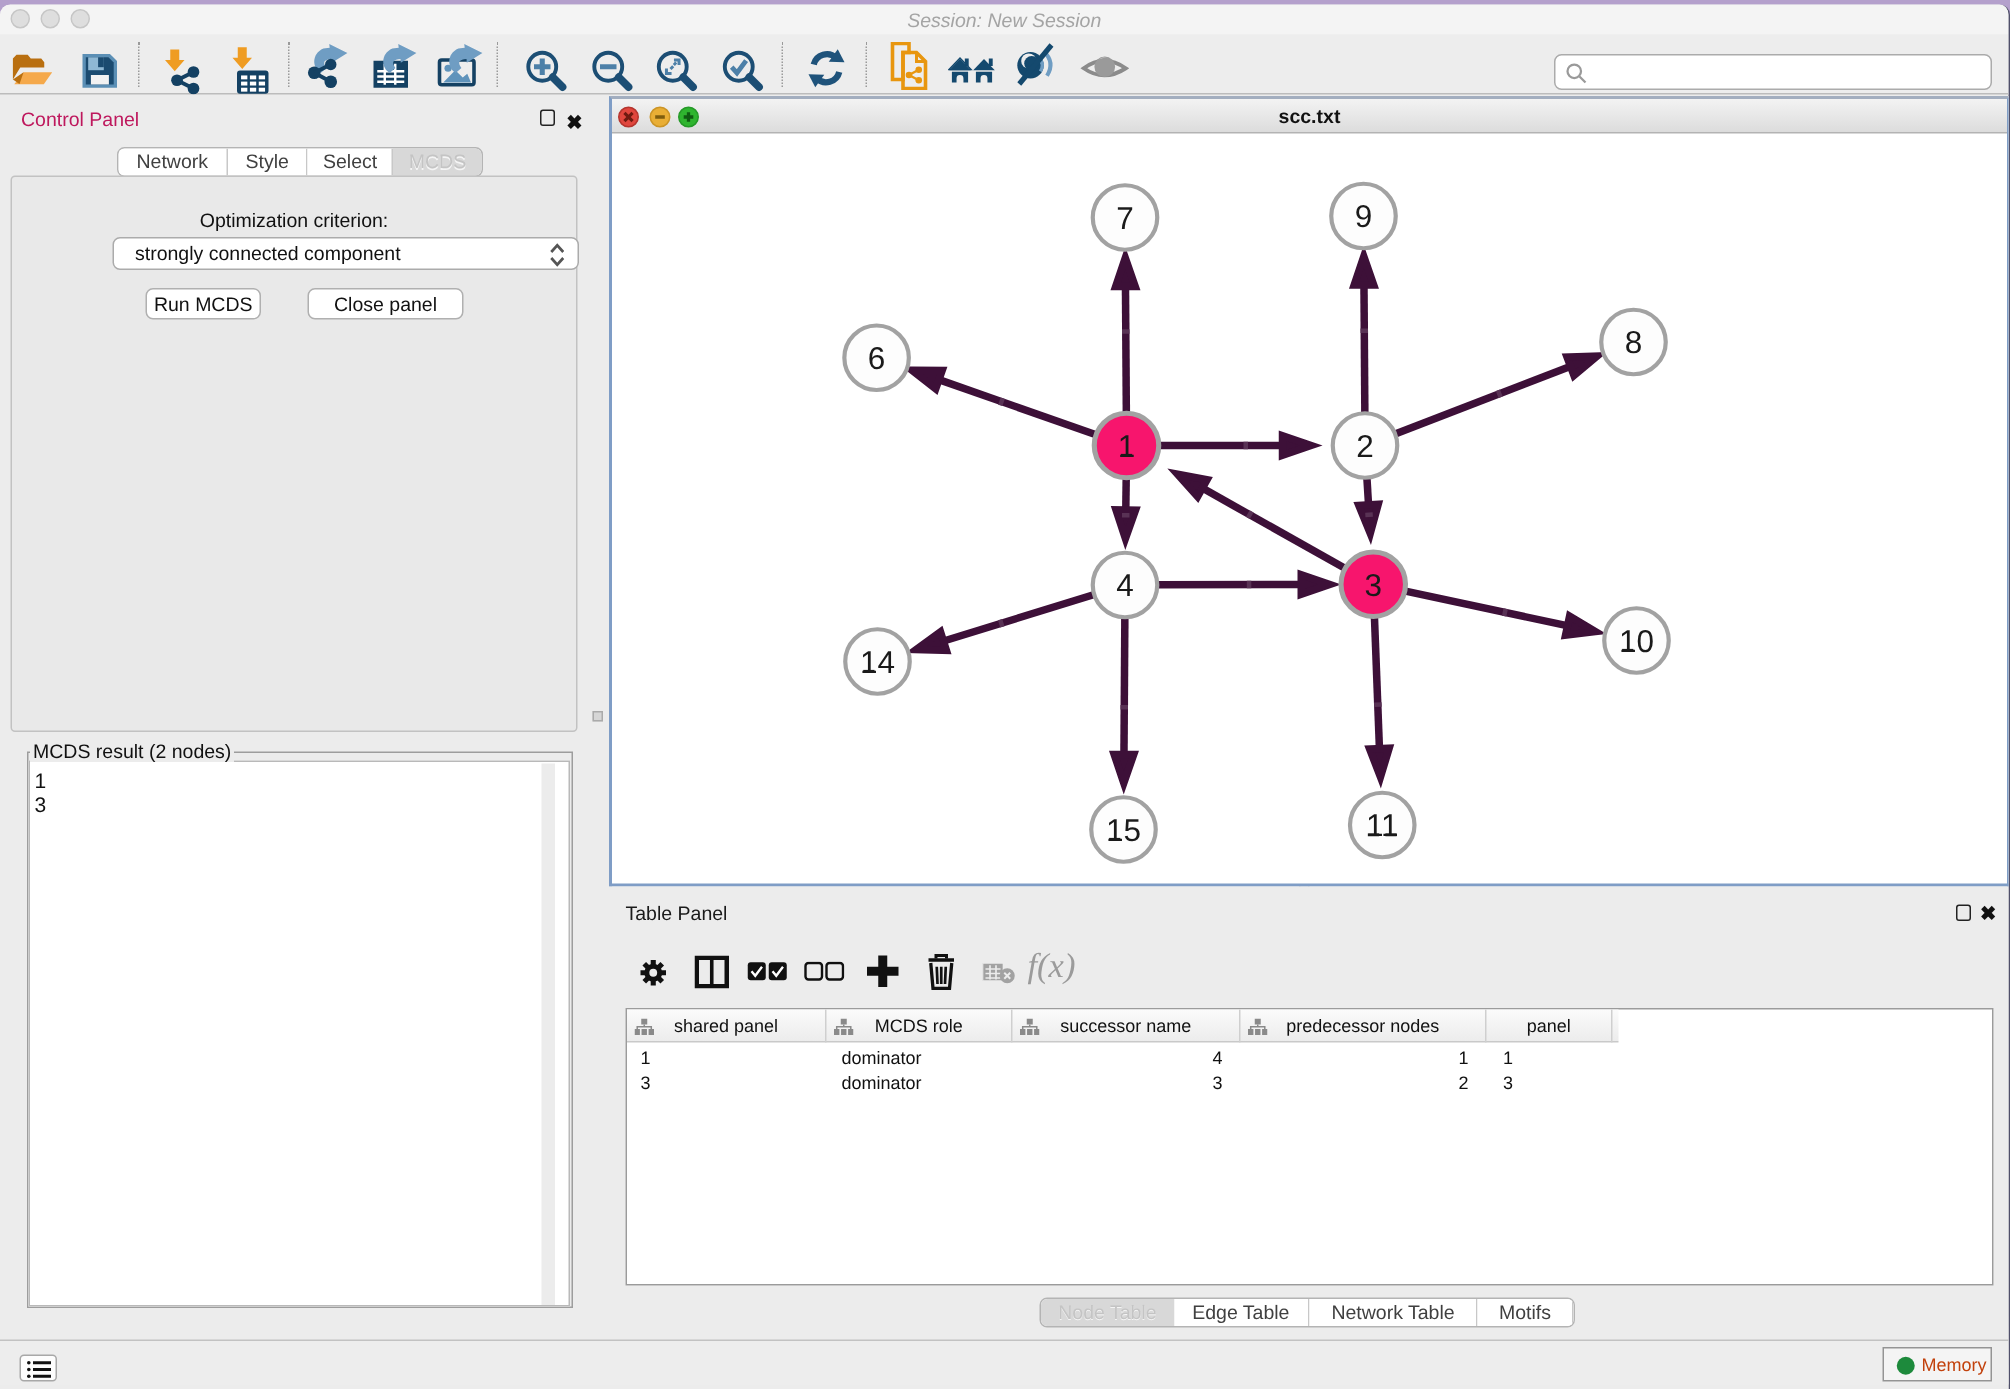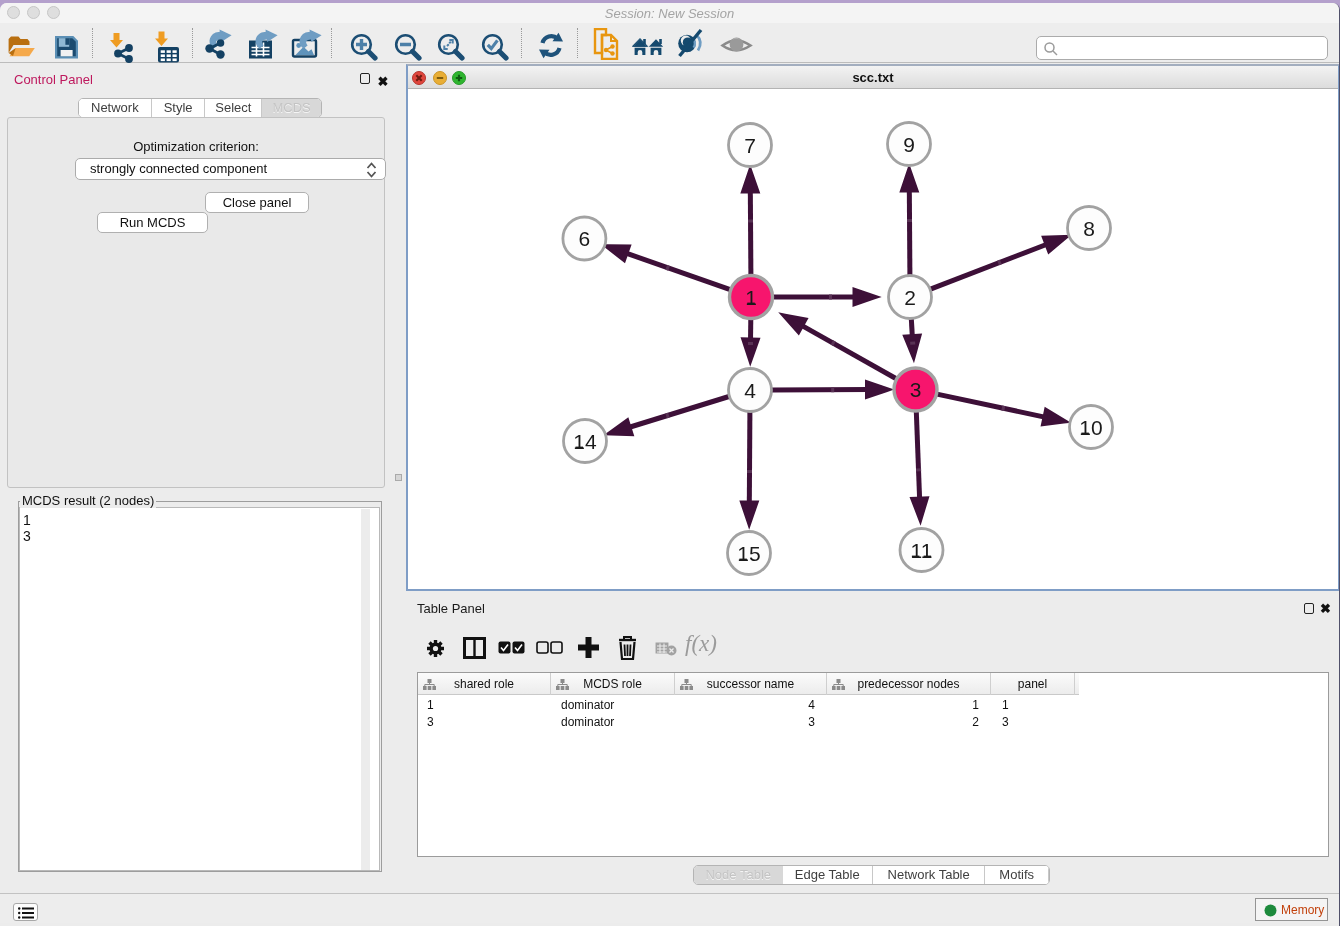--- a/index.html
+++ b/index.html
@@ -205,21 +205,21 @@
       <div class="tab sel" style="width:59px;">MCDS</div>
     </div>
     <div id="cp-content">
       <div id="opt-label">Optimization criterion:</div>
       <div id="dropdown">strongly connected component
         <svg width="11" height="16" viewBox="0 0 11 16" style="position:absolute; right:8px; top:3px;">
           <path d="M1.5 6 L5.5 1.5 L9.5 6" fill="none" stroke="#555" stroke-width="1.8"></path>
           <path d="M1.5 10 L5.5 14.5 L9.5 10" fill="none" stroke="#555" stroke-width="1.8"></path>
         </svg>
       </div>
-      <div class="btn" style="left:89px; top:74px; width:111px;margin-top:20px;">Run MCDS</div>
+      <div class="btn" style="left:89px; top:74px; width:77px;">Run MCDS</div>
       <div class="btn" style="left:197px; top:74px; width:104px;">Close panel</div>
     </div>
     <div id="mcds-group">
       <div id="mcds-border"></div>
       <div id="mcds-white">
         <div style="position:absolute; left:3px; top:3.5px; font-size:14px; color:#111; line-height:16.5px;">1<br>3</div>
         <div id="mcds-scroll"></div>
       </div>
       <div id="mcds-label">MCDS result (2 nodes)</div>
     </div>
@@ -369,21 +369,21 @@
           </g>
         <circle cx="16.5" cy="9.5" r="5" fill="#a2a2a2"></circle>
         <path d="M14.5 7.5 L18.5 11.5 M18.5 7.5 L14.5 11.5" stroke="#ececec" stroke-width="1.3"></path>
       </svg>
       <svg class="abs" style="left:266px; top:6px" width="40" height="28" viewBox="0 0 40 28">
         <text x="2" y="21" font-family="Liberation Serif, serif" font-style="italic" font-size="23" fill="#9b9b9b">f(x)</text>
       </svg>
     </div>
     <div id="tbl">
       <div id="tbl-head">
-        <div class="th" style="left:0; width:133px;">shared role</div>
+        <div class="th" style="left:0; width:133px;">shared panel</div>
         <div class="th" style="left:133px; width:124px;">MCDS role</div>
         <div class="th" style="left:257px; width:152px;">successor name</div>
         <div class="th" style="left:409px; width:164px;">predecessor nodes</div>
         <div class="th" style="left:573px; width:84px;">panel</div>
         <svg class="abs" style="left:5px; top:6px" width="13" height="11" viewBox="0 0 13 11">
             <g fill="#8a8a8a">
               <rect x="4.5" y="0" width="4" height="4"></rect>
               <rect x="0" y="7" width="3.6" height="4"></rect>
               <rect x="4.7" y="7" width="3.6" height="4"></rect>
               <rect x="9.4" y="7" width="3.6" height="4"></rect>

